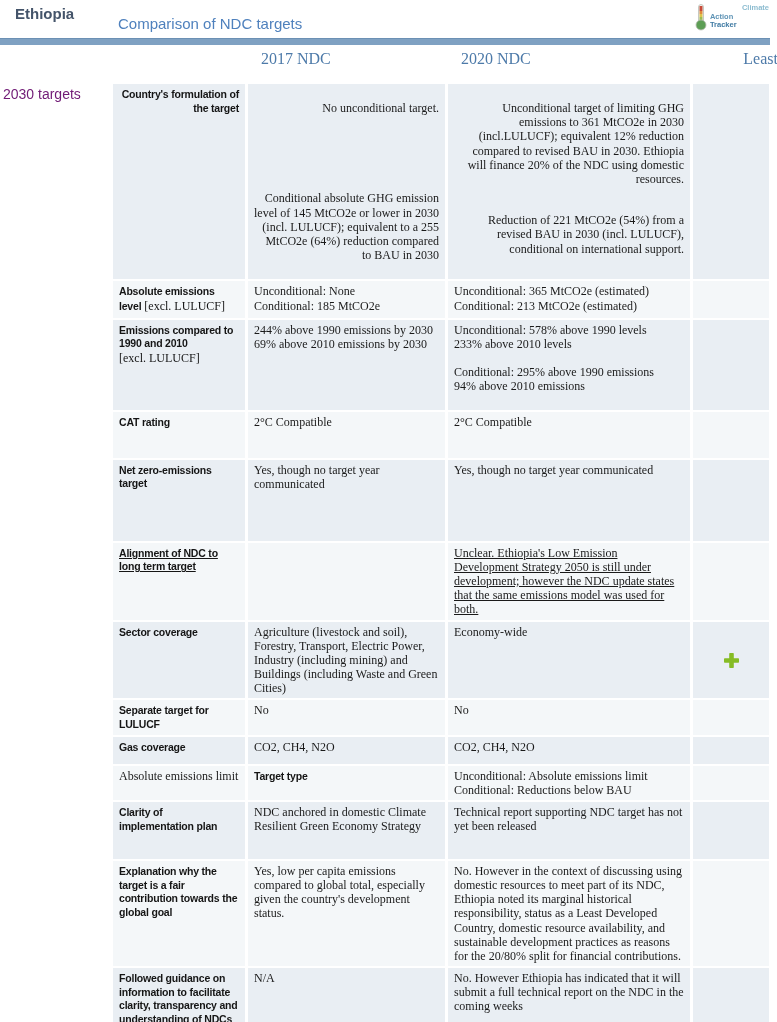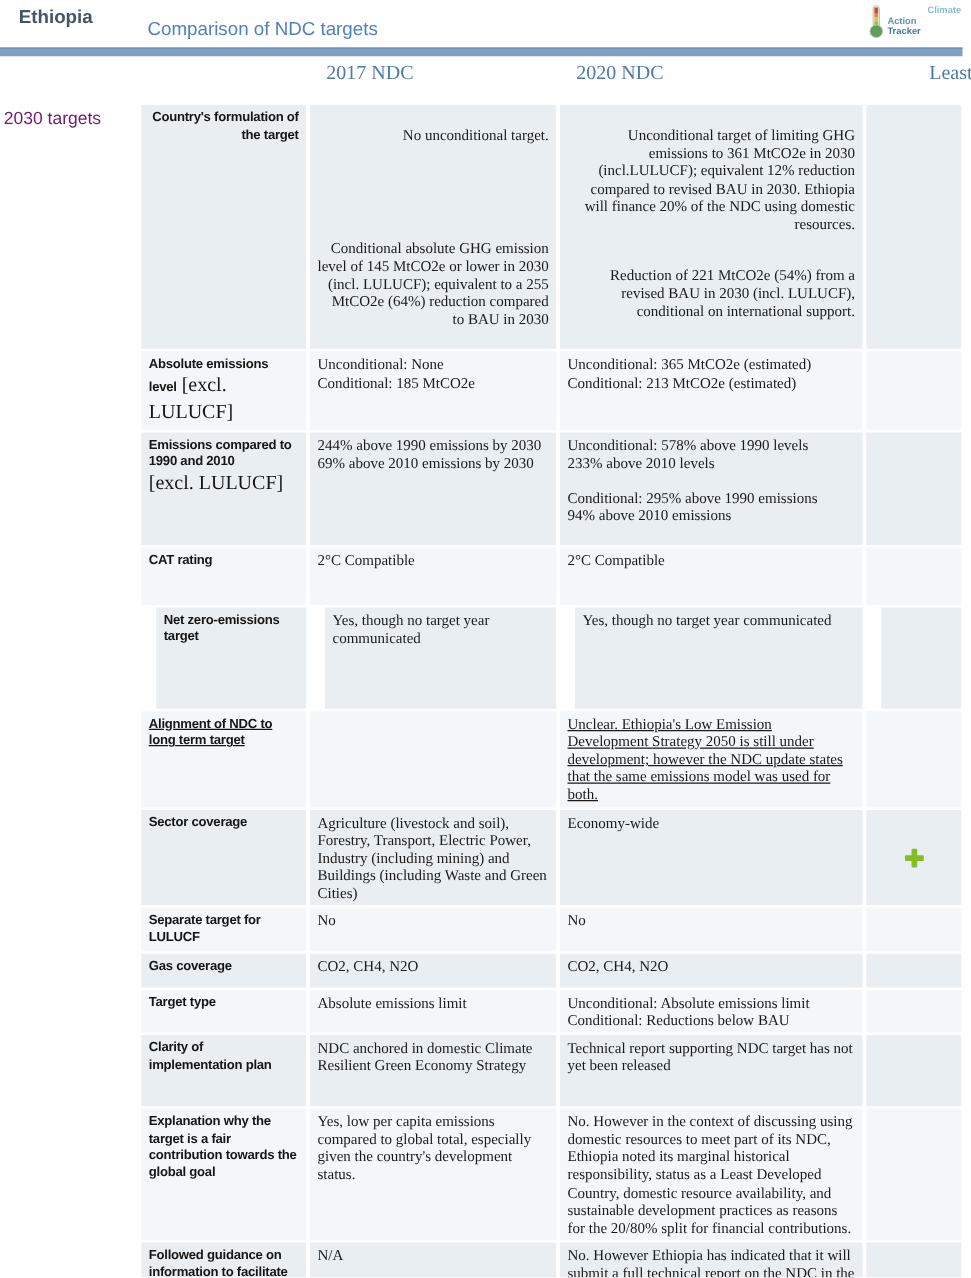--- a/index.html
+++ b/index.html
@@ -45,33 +45,33 @@
   .row{
     display:grid; grid-template-columns:132px 197px 242px 76px; column-gap:3px;
   }
   .row.dark .cell{ background:#e9eef3; }
   .row.light .cell{ background:#f4f7f9; }
   .cell{ padding:3px 6px; overflow:hidden; }
   .cell.label{
     font-size:10.5px; font-weight:bold; color:#151515;
     letter-spacing:-0.2px; line-height:1.3; padding-top:4px;
   }
-  .cell.label .note{ font-family:"Liberation Serif", serif; font-weight:normal; font-size:16px; letter-spacing:0; }
+  .cell.label .note{ font-family:"Liberation Serif", serif; font-weight:normal; font-size:12px; letter-spacing:0; }
   .cell.label .note.block{ display:block; }
   .cell.val{
     font-family:"Liberation Serif", serif; font-size:12px; color:#1a1a1a;
     line-height:1.18; white-space:pre-line;
   }
   .cell.val p{ white-space:pre-line; }
   .gap-lg{ margin-top:62px; }
   .gap-sm{ margin-top:13px; }
   .cell.chg{ display:flex; align-items:center; justify-content:center; }
   
   .r1 .cell{ min-height:168px;text-align:right; } .r2 .cell{ min-height:34px; } .r3 .cell{ min-height:90px; }
-  .r4 .cell{ min-height:46px; } .r5 .cell{ min-height:81px;margin-left:12px; } .r6 .cell{ min-height:77px;text-decoration:underline; }
+  .r4 .cell{ min-height:46px; } .r5 .cell{ min-height:81px; } .r6 .cell{ min-height:77px;text-decoration:underline; }
   .r7 .cell{ min-height:58px; } .r8 .cell{ min-height:29px; } .r9 .cell{ min-height:27px; }
   .r10 .cell{ min-height:28px; } .r11 .cell{ min-height:57px; } .r12 .cell{ min-height:105px; }
   .r13 .cell{ min-height:100px; }
 </style>
 </head>
 <body>
 
 <div class="page">
 
   <div class="hdr-country">Ethiopia</div>
@@ -181,22 +181,22 @@
     </div>
 
     <div class="row dark r9">
       <div class="cell label">Gas coverage</div>
       <div class="cell val">CO2, CH4, N2O</div>
       <div class="cell val">CO2, CH4, N2O</div>
       <div class="cell chg"></div>
     </div>
 
     <div class="row light r10">
+      <div class="cell val">Absolute emissions limit</div>
       <div class="cell label">Target type</div>
-      <div class="cell val">Absolute emissions limit</div>
       <div class="cell val">Unconditional: Absolute emissions limit
 Conditional: Reductions below BAU</div>
       <div class="cell chg"></div>
     </div>
 
     <div class="row dark r11">
       <div class="cell label">Clarity of implementation plan</div>
       <div class="cell val">NDC anchored in domestic Climate Resilient Green Economy Strategy</div>
       <div class="cell val">Technical report supporting NDC target has not yet been released</div>
       <div class="cell chg"></div>

